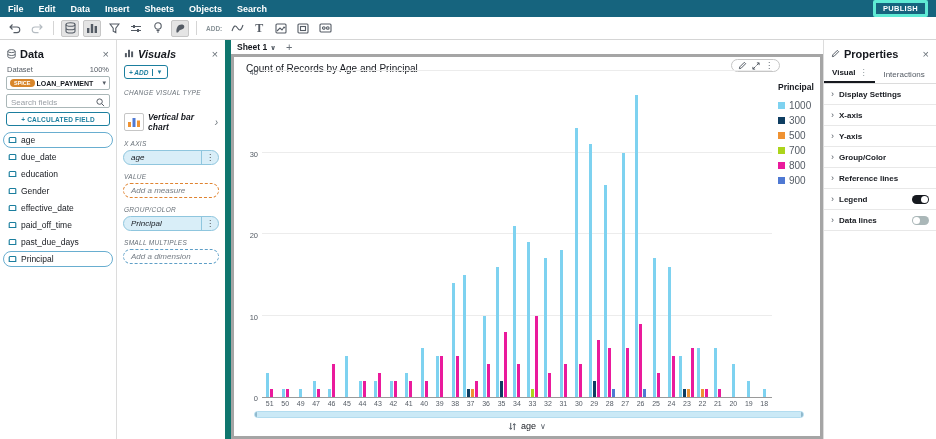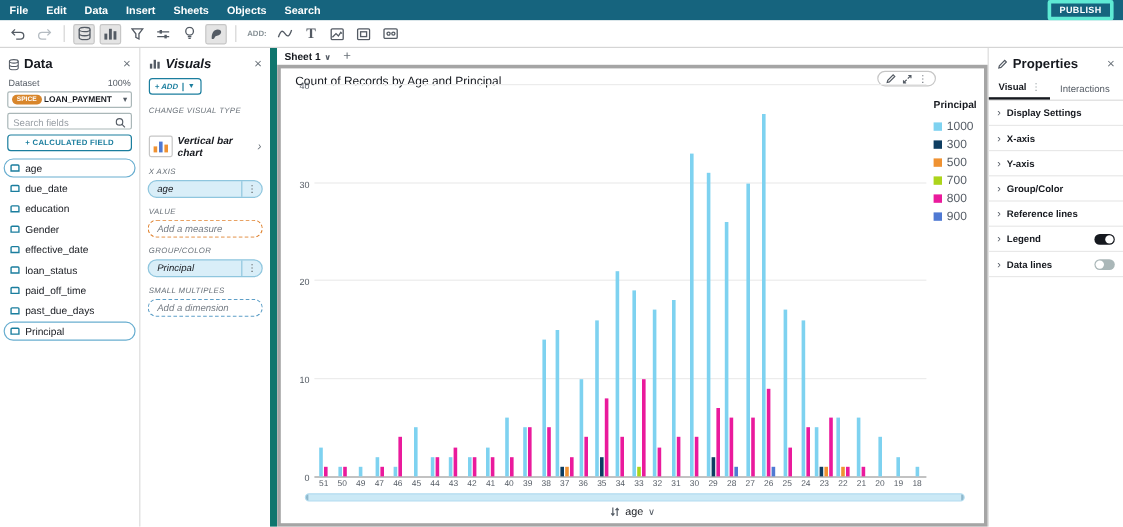--- a/index.html
+++ b/index.html
@@ -261,26 +261,20 @@
             <svg width="9" height="8" viewBox="0 0 11 9">
               <path d="M1.5 7.5 V2.5 a1 1 0 0 1 1-1 H8.5 a1 1 0 0 1 1 1 V7.5 Z" fill="none" stroke="#1B7E9E" stroke-width="1.4"></path>
             </svg>
             <span class="fname">Gender</span>
           </div>
           <div class="field-row">
             <svg width="9" height="8" viewBox="0 0 11 9">
               <path d="M1.5 7.5 V2.5 a1 1 0 0 1 1-1 H8.5 a1 1 0 0 1 1 1 V7.5 Z" fill="none" stroke="#1B7E9E" stroke-width="1.4"></path>
             </svg>
             <span class="fname">effective_date</span>
-          </div>
-          <div class="field-row">
-            <svg width="9" height="8" viewBox="0 0 11 9">
-              <path d="M1.5 7.5 V2.5 a1 1 0 0 1 1-1 H8.5 a1 1 0 0 1 1 1 V7.5 Z" fill="none" stroke="#1B7E9E" stroke-width="1.4"></path>
-            </svg>
-            <span class="fname">loan_status</span>
           </div>
           <div class="field-row">
             <svg width="9" height="8" viewBox="0 0 11 9">
               <path d="M1.5 7.5 V2.5 a1 1 0 0 1 1-1 H8.5 a1 1 0 0 1 1 1 V7.5 Z" fill="none" stroke="#1B7E9E" stroke-width="1.4"></path>
             </svg>
             <span class="fname">paid_off_time</span>
           </div>
           <div class="field-row">
             <svg width="9" height="8" viewBox="0 0 11 9">
               <path d="M1.5 7.5 V2.5 a1 1 0 0 1 1-1 H8.5 a1 1 0 0 1 1 1 V7.5 Z" fill="none" stroke="#1B7E9E" stroke-width="1.4"></path>

